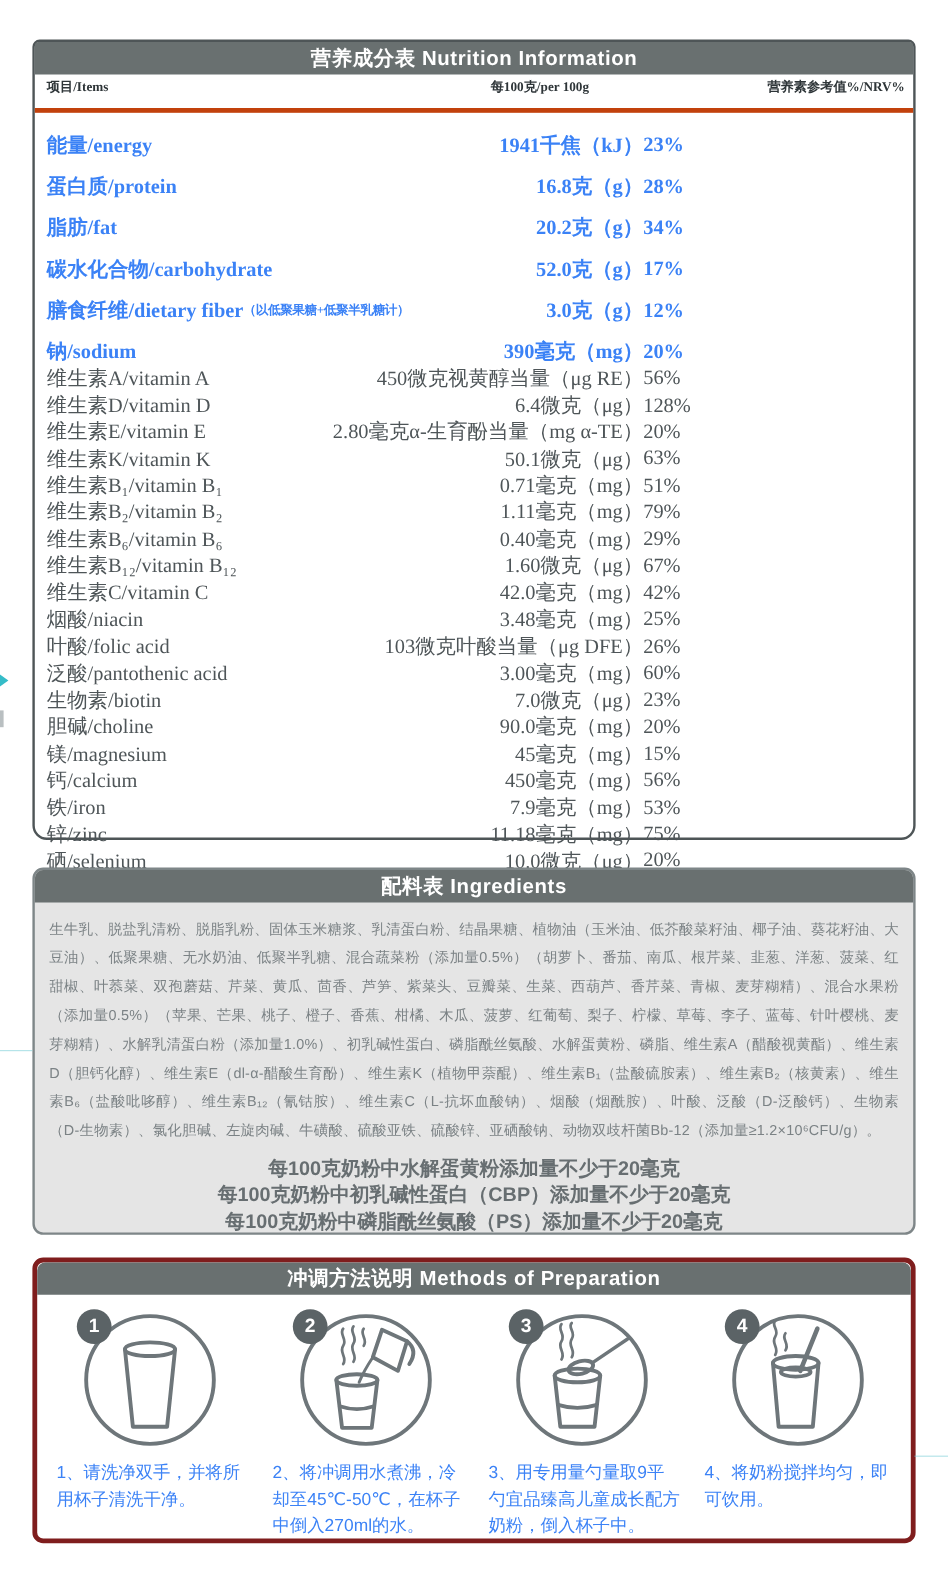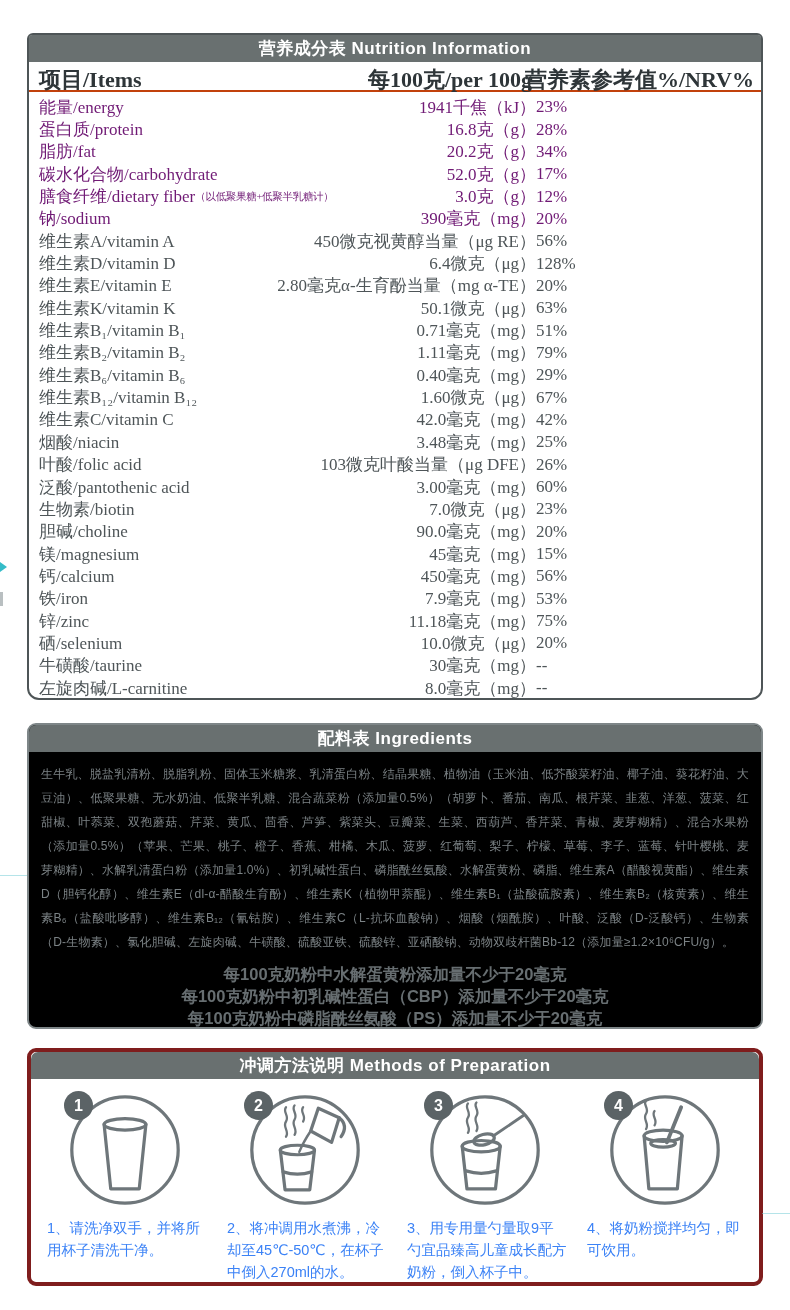--- a/index.html
+++ b/index.html
@@ -7,36 +7,36 @@
     width:790px;height:1310px;position:relative;background:#ffffff;
     font-family:"Liberation Sans","DejaVu Sans",sans-serif;
     -webkit-font-smoothing:antialiased;overflow:hidden;
   }
   
   .sec1{position:absolute;left:27px;top:33px;width:736px;height:667px;
     border:2.5px solid #4e5557;border-radius:6px 6px 12px 12px;box-sizing:border-box;background:#fff;}
   .bar{height:27px;background:#697070;color:#fff;text-align:center;
     font-weight:bold;font-size:17px;line-height:27px;letter-spacing:.5px;}
   .sec1 .bar{border-radius:3px 3px 0 0;}
-  .thead{position:relative;height:28px;border-bottom:2px solid #c2410c;
-    font-family:"Liberation Serif","DejaVu Serif",serif;font-weight:bold;font-size:22px;color:#2e3538;}
+  .thead{position:relative;height:28px;border-bottom:4px solid #c2410c;
+    font-family:"Liberation Serif","DejaVu Serif",serif;font-weight:bold;font-size:11px;color:#2e3538;}
   .th-items{position:absolute;left:10px;top:3px;}
   .th-per{position:absolute;left:57.5%;transform:translateX(-50%);top:3px;white-space:nowrap;}
   .th-nrv{position:absolute;right:7px;top:3px;}
   .rows{padding-top:4px;}
   .nrow{display:flex;height:22.35px;align-items:center;
     font-family:"Liberation Serif","DejaVu Serif",serif;font-size:17px;color:#4e5558;padding-left:10px;}
-  .nrow.b{font-weight:normal;color:#701a75;}
+  .nrow.b{font-weight:bold;color:#3b82f6;margin-top:12px;}
   .r-name{flex:0 0 auto;white-space:nowrap;}
   .r-note{font-size:10.5px;letter-spacing:-0.3px;}
   .r-val{flex:1 1 auto;text-align:right;white-space:nowrap;}
   .r-nrv{flex:0 0 225px;text-align:left;padding-right:40px;box-sizing:border-box;}
   
   .sec2{position:absolute;left:27px;top:723px;width:736px;height:306px;
-    border:2px solid #7e8688;border-radius:9px;box-sizing:border-box;background:#000000;}
+    border:2px solid #7e8688;border-radius:9px;box-sizing:border-box;background:#e5e5e5;}
   .sec2 .bar,.sec3 .bar{border-radius:7px 7px 0 0;}
   .ing-text{padding:10px 12px 0 12px;font-size:12px;line-height:24px;
     text-align:justify;color:#7b8285;letter-spacing:.2px;}
   .ing-notes{padding:9px 12px 0 12px;font-size:16.5px;line-height:22px;font-weight:bold;color:#676e71;}
   .ing-notes div{white-space:nowrap;text-align:center;}
   
   .sec3{position:absolute;left:27px;top:1048px;width:736px;height:238px;
     border:4px solid #7f1d1d;border-radius:9px;box-sizing:border-box;background:#fff;}
   .steps{display:grid;grid-template-columns:repeat(4,1fr);padding:8px 4px 0 4px;}
   .step-iconwrap{position:relative;width:114px;height:114px;margin:6px auto 8px;}

